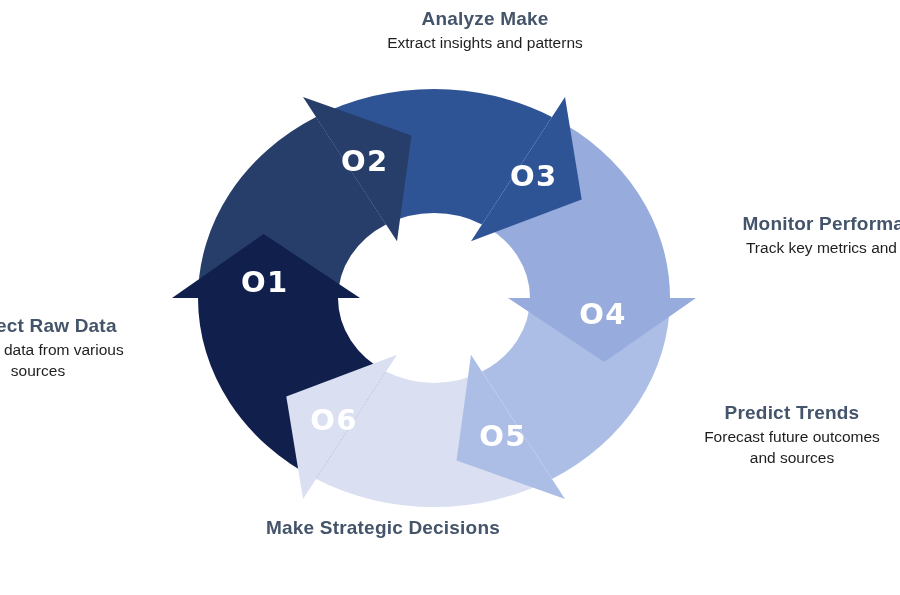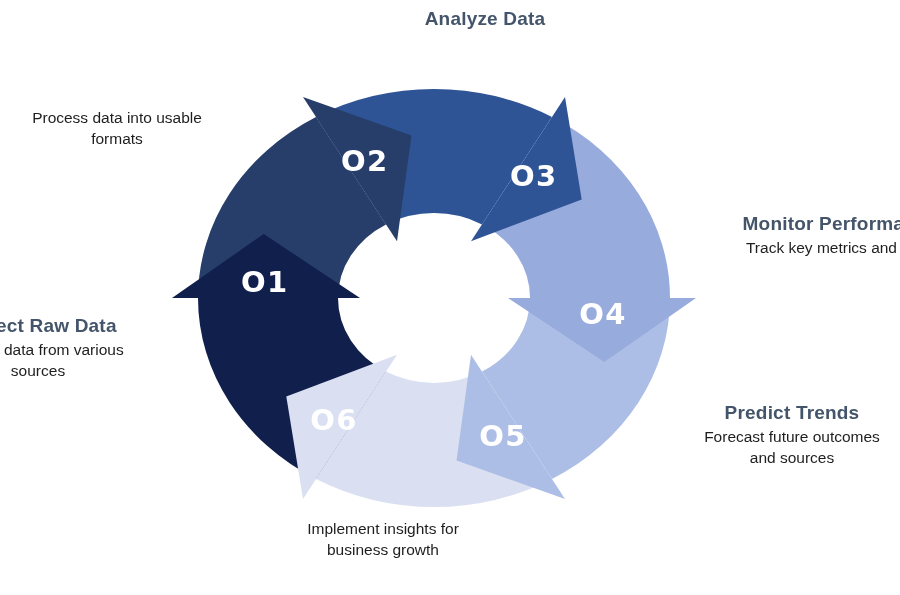--- a/index.html
+++ b/index.html
@@ -57,39 +57,39 @@
         <text x="264.9" y="292.3" text-anchor="middle" class="num">O1</text>
         <text x="364.9" y="170.5" text-anchor="middle" class="num">O2</text>
         <text x="533.9" y="186.2" text-anchor="middle" class="num">O3</text>
         <text x="603.1" y="323.7" text-anchor="middle" class="num">O4</text>
         <text x="503.1" y="445.5" text-anchor="middle" class="num">O5</text>
         <text x="334.1" y="429.8" text-anchor="middle" class="num">O6</text>
       </g>
     </svg>
 
   <div class="step-label pos-analyze">
-    <div class="t">Analyze Data</div>
+    <div class="t">Analyze Make</div>
+    <div class="s">Extract insights and patterns</div>
   </div>
 
   <div class="step-label pos-transform">
-    <div class="s">Process data into usable formats</div>
   </div>
 
   <div class="step-label pos-collect">
     <div class="t">Collect Raw Data</div>
     <div class="s">Gather data from various sources</div>
   </div>
 
   <div class="step-label pos-monitor">
     <div class="t">Monitor Performance</div>
     <div class="s">Track key metrics and KPIs</div>
   </div>
 
   <div class="step-label pos-predict">
     <div class="t">Predict Trends</div>
     <div class="s">Forecast future outcomes and sources</div>
   </div>
 
   <div class="step-label pos-strategic">
-    <div class="s">Implement insights for business growth</div>
+    <div class="t">Make Strategic Decisions</div>
   </div>
 
 </div>
 
 </body></html>

